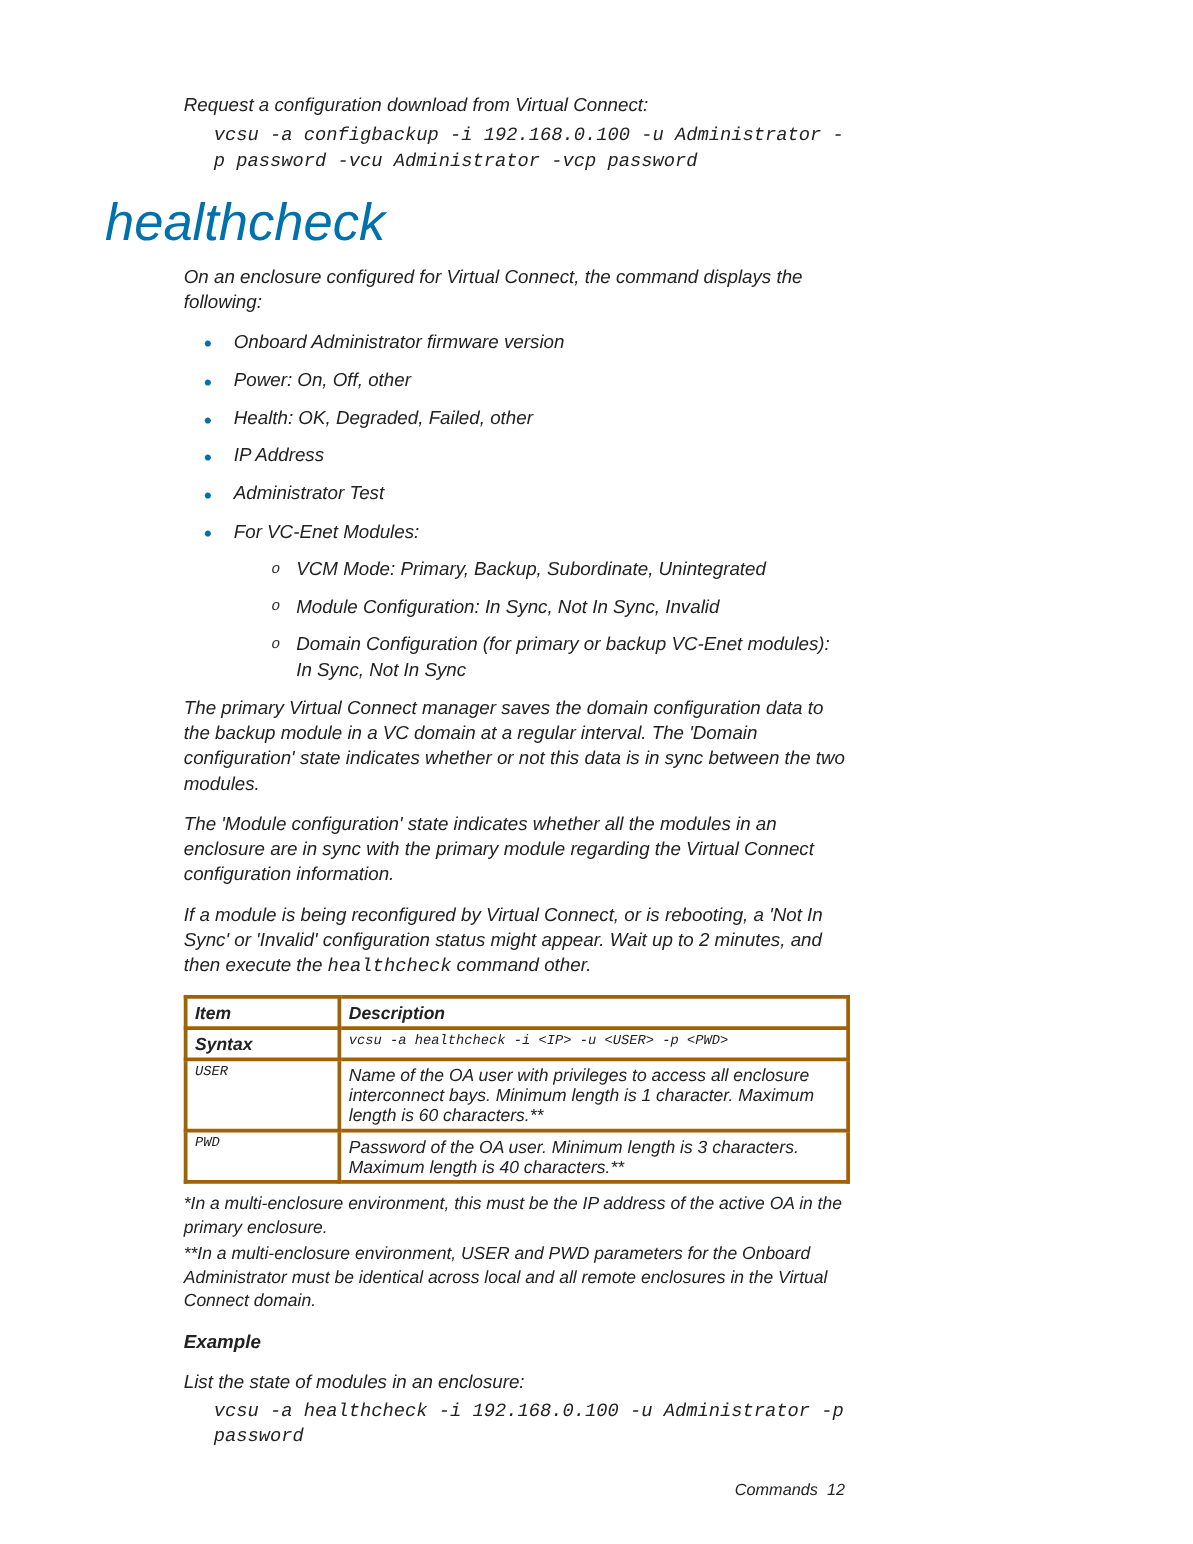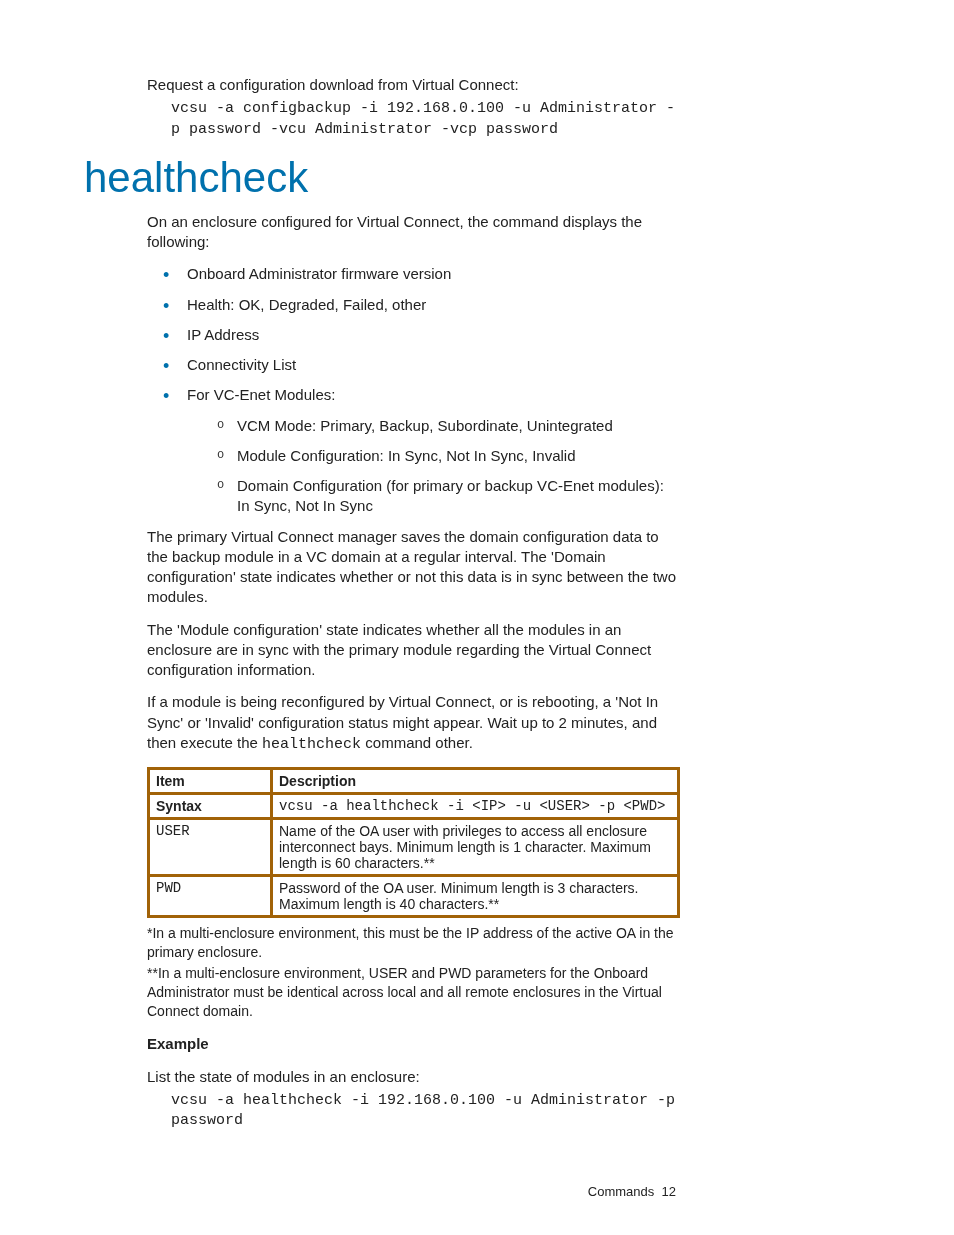--- a/index.html
+++ b/index.html
@@ -12,20 +12,21 @@
     font-family: Arial, Helvetica, sans-serif;
     font-size: 15px;
     color: #222;
   }
   .page {
     position: relative;
     width: 764px;
     height: 1235px;
     box-sizing: border-box;
     padding: 75px 84px 40px 84px;
+    font-style: italic;
   }
   .indented-block {
     margin-left: 63px;
   }
   h1.section-title {
     font-family: Arial, Helvetica, sans-serif;
     font-weight: 400;
     color: #0071ad;
     font-size: 42px;
     margin: 14px 0 10px 0;
@@ -97,43 +98,44 @@
   .header-cell { font-weight: 700; width: 108px; }
   .note { font-size: 14px; line-height: 1.35; margin: 2px 0; }
   .example-label { font-weight: 700; margin-top: 14px; }
   .footer {
     position: absolute;
     bottom: 36px;
     right: 88px;
     font-size: 13px;
     text-align: center;
   }
-  .mono { font-family: "Courier New", Courier, monospace; font-size: 14px; }
+  .mono { font-family: "Courier New", Courier, monospace; font-size: 11px; }
 </style>
 </head>
 <body>
 
 <div class="page">
 
   <div class="indented-block">
     <p class="intro-line">Request a configuration download from Virtual Connect:</p>
     <pre class="code">vcsu -a configbackup -i 192.168.0.100 -u Administrator -p password -vcu Administrator -vcp password</pre>
   </div>
 
   <h1 class="section-title">healthcheck</h1>
 
   <div class="indented-block">
 
     <p>On an enclosure configured for Virtual Connect, the command displays the following:</p>
 
     <ul class="bullet">
       <li>Onboard Administrator firmware version</li>
+      <li>Power: On, Off, other</li>
       <li>Health: OK, Degraded, Failed, other</li>
       <li>IP Address</li>
-      <li>Connectivity List</li>
+      <li>Administrator Test</li>
       <li>
         <span>For VC-Enet Modules:</span>
         <ul class="sub">
           <li>VCM Mode: Primary, Backup, Subordinate, Unintegrated</li>
           <li>Module Configuration: In Sync, Not In Sync, Invalid</li>
           <li>Domain Configuration (for primary or backup VC-Enet modules): In Sync, Not In Sync</li>
         </ul>
       </li>
     </ul>
 

